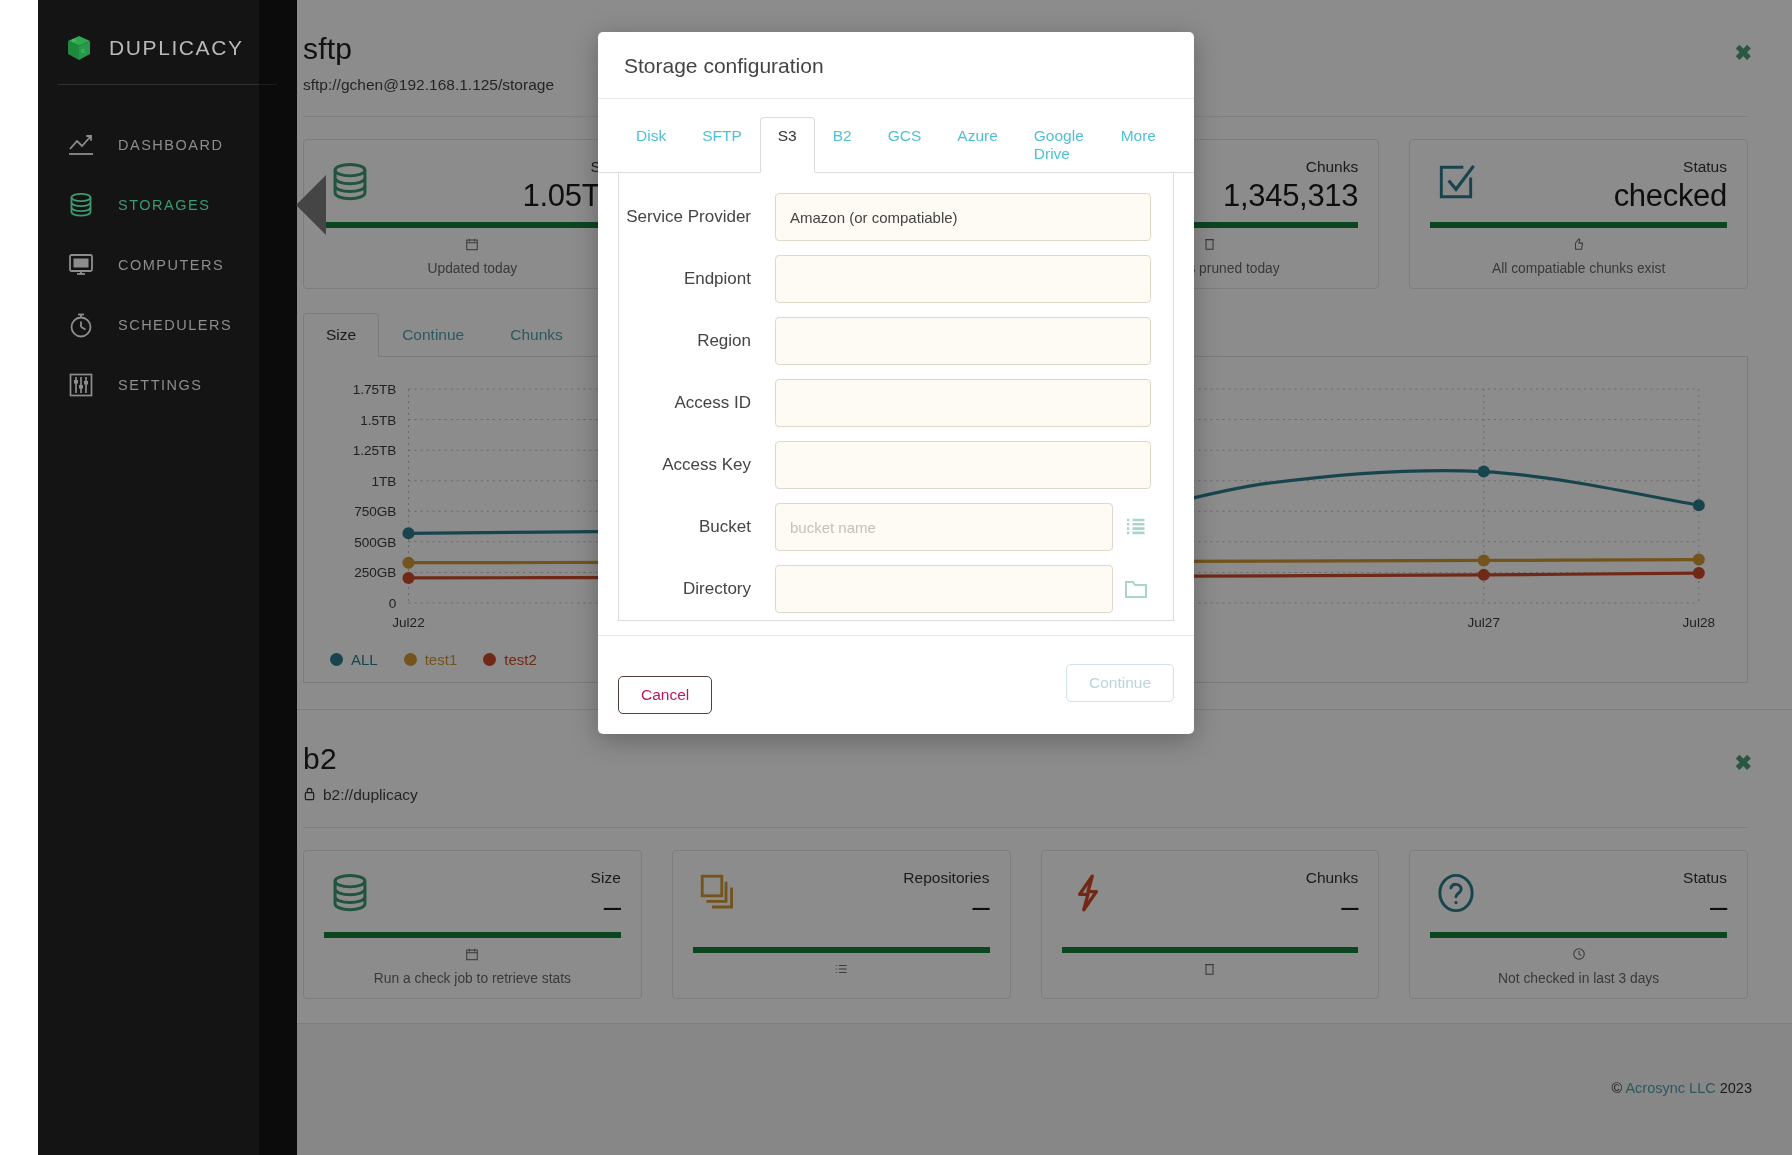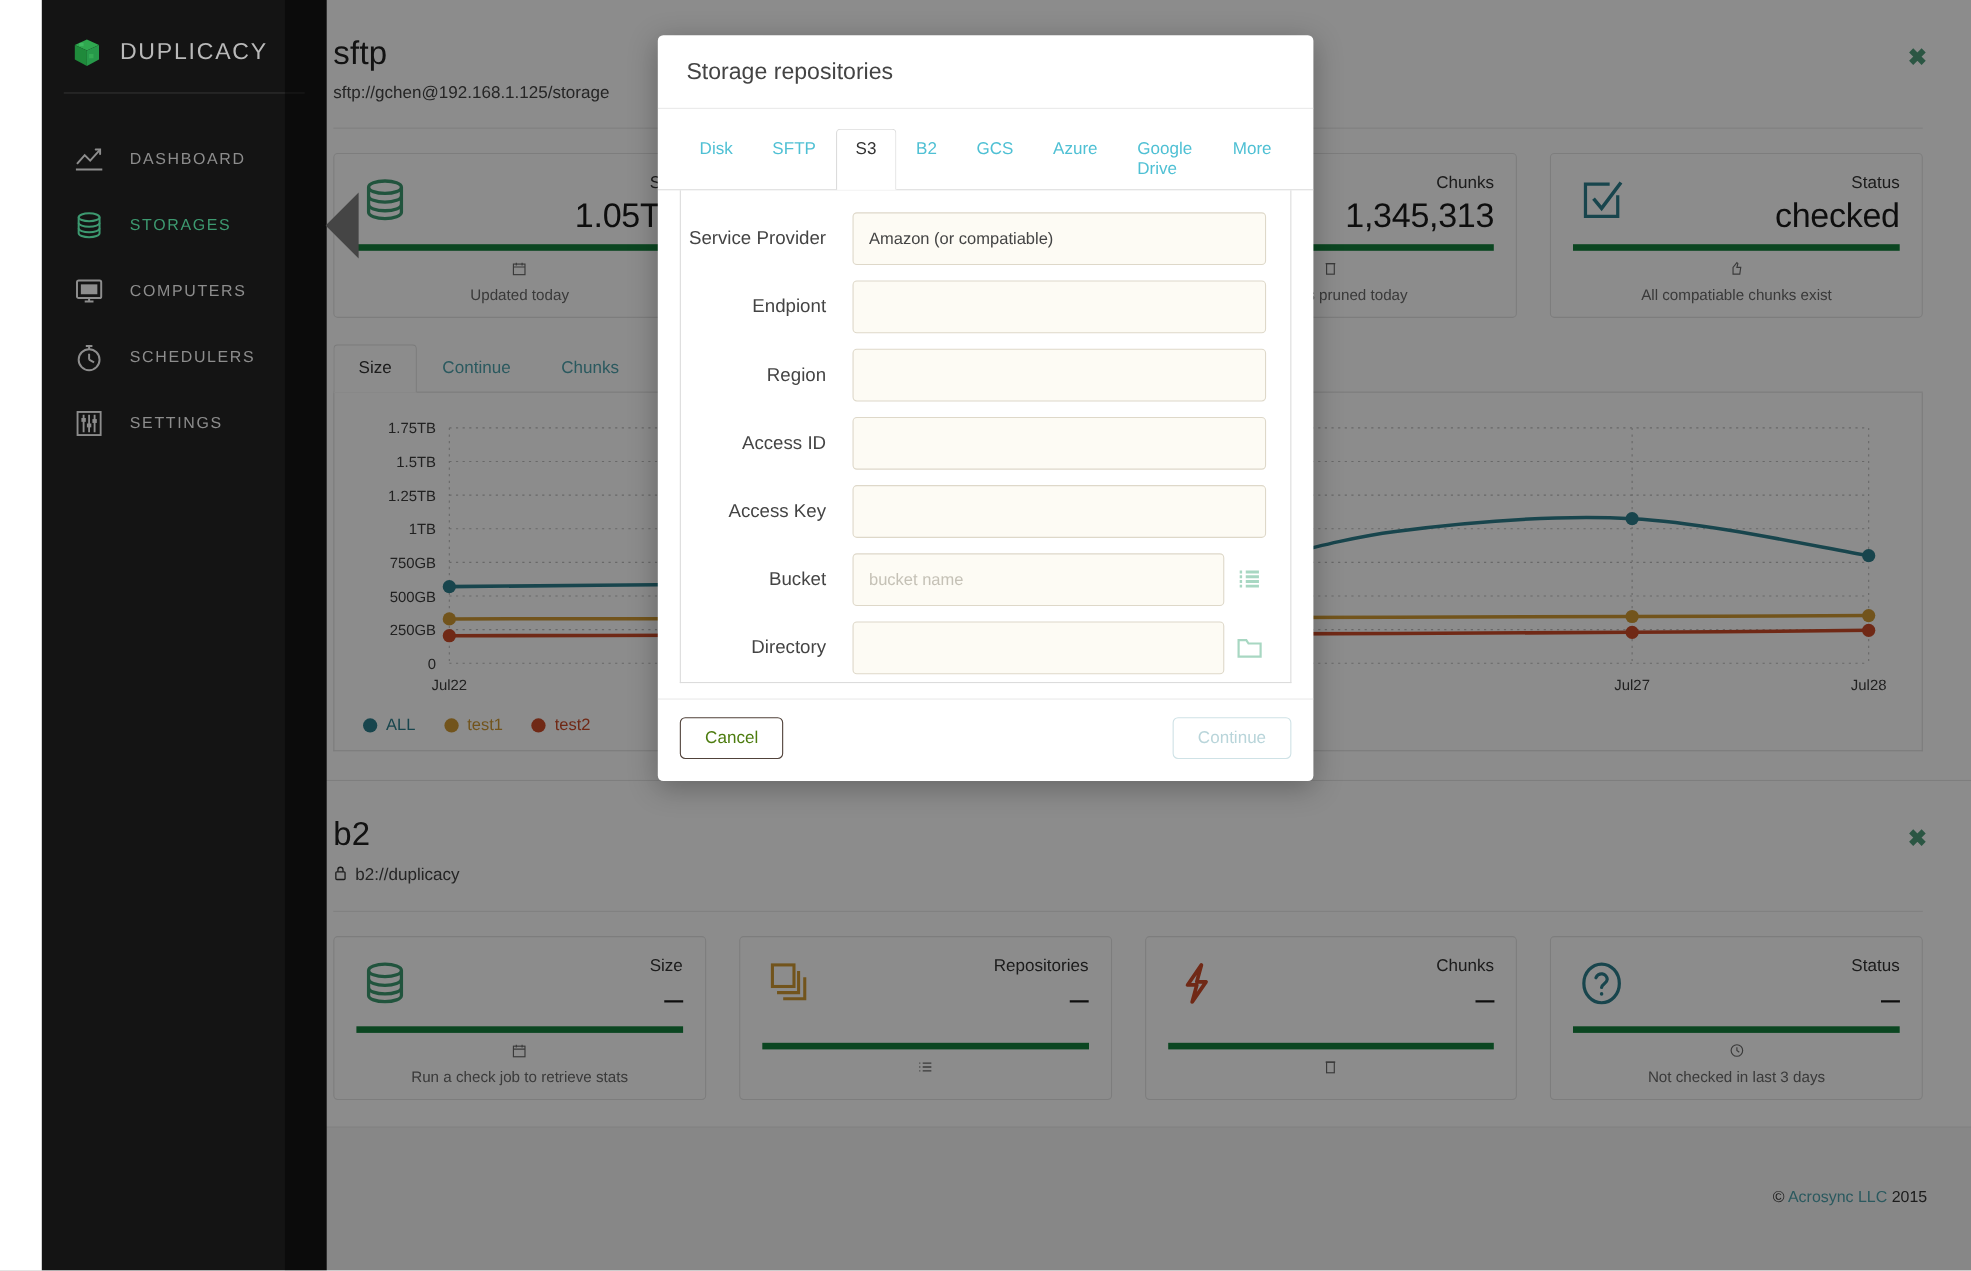--- a/index.html
+++ b/index.html
@@ -135,21 +135,21 @@
   .frow.has-icon .finput { margin-right: 8px; }
   .field-icon { width: 30px; height: 28px; display: flex; align-items: center; justify-content: center; cursor: pointer; }
   .modal-footer {
     display: flex; justify-content: space-between; align-items: center;
     padding: 16px 20px 20px 20px; border-top: 1px solid #e9e9e9; margin-top: 14px;
   }
   .btn {
     padding: 9px 22px; border-radius: 5px; font-size: 15.5px; cursor: pointer;
     background: #fff; font-family: "Liberation Sans", sans-serif;
   }
-  .btn-cancel { border: 1px solid #50423a; color: #4d7c0f; }
+  .btn-cancel { border: 1px solid #50423a; color: #be185d; margin-top: 24px; }
   .btn-continue { border: 1px solid #cfe2e6; color: #b9d5da; }
 </style>
 </head>
 <body>
 
 <div class="app">
 
   <div class="sidebar">
     <div class="brand">
       <span class="brand-cube">
@@ -526,31 +526,31 @@
         </div>
       </div>
 
       <div class="sep"></div>
 
       <div class="footer-bar">
         <span class="add-btn">+</span>
         <span class="copyright">
           <span>©</span>
           <a href="#">Acrosync LLC</a>
-          <span>2015</span>
+          <span>2023</span>
         </span>
       </div>
     </div>
 
     <div class="dim-overlay"></div>
   </div>
 
   <div class="modal">
     <div class="modal-header">
-      <div class="modal-title">Storage repositories</div>
+      <div class="modal-title">Storage configuration</div>
     </div>
 
     <div class="modal-tabs">
       <div class="mtab">Disk</div>
       <div class="mtab">SFTP</div>
       <div class="mtab active">S3</div>
       <div class="mtab">B2</div>
       <div class="mtab">GCS</div>
       <div class="mtab">Azure</div>
       <div class="mtab">Google Drive</div>

